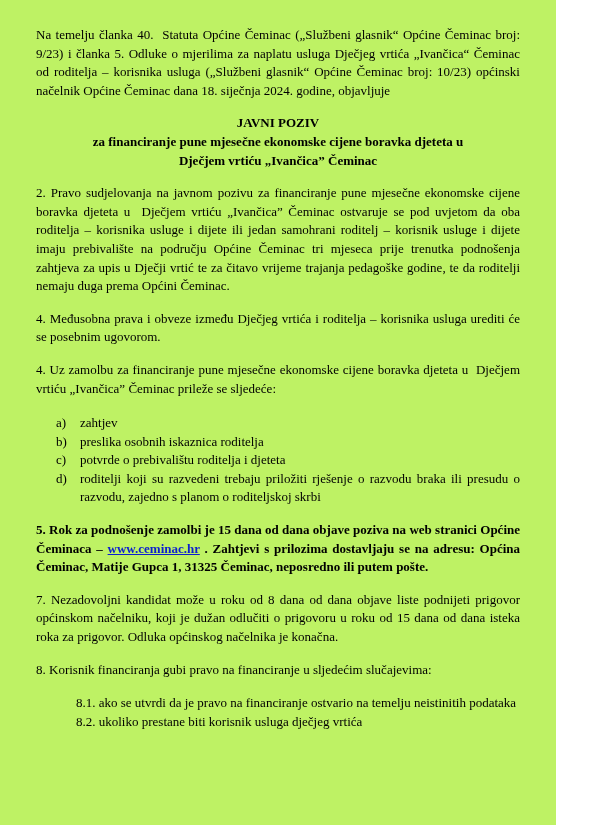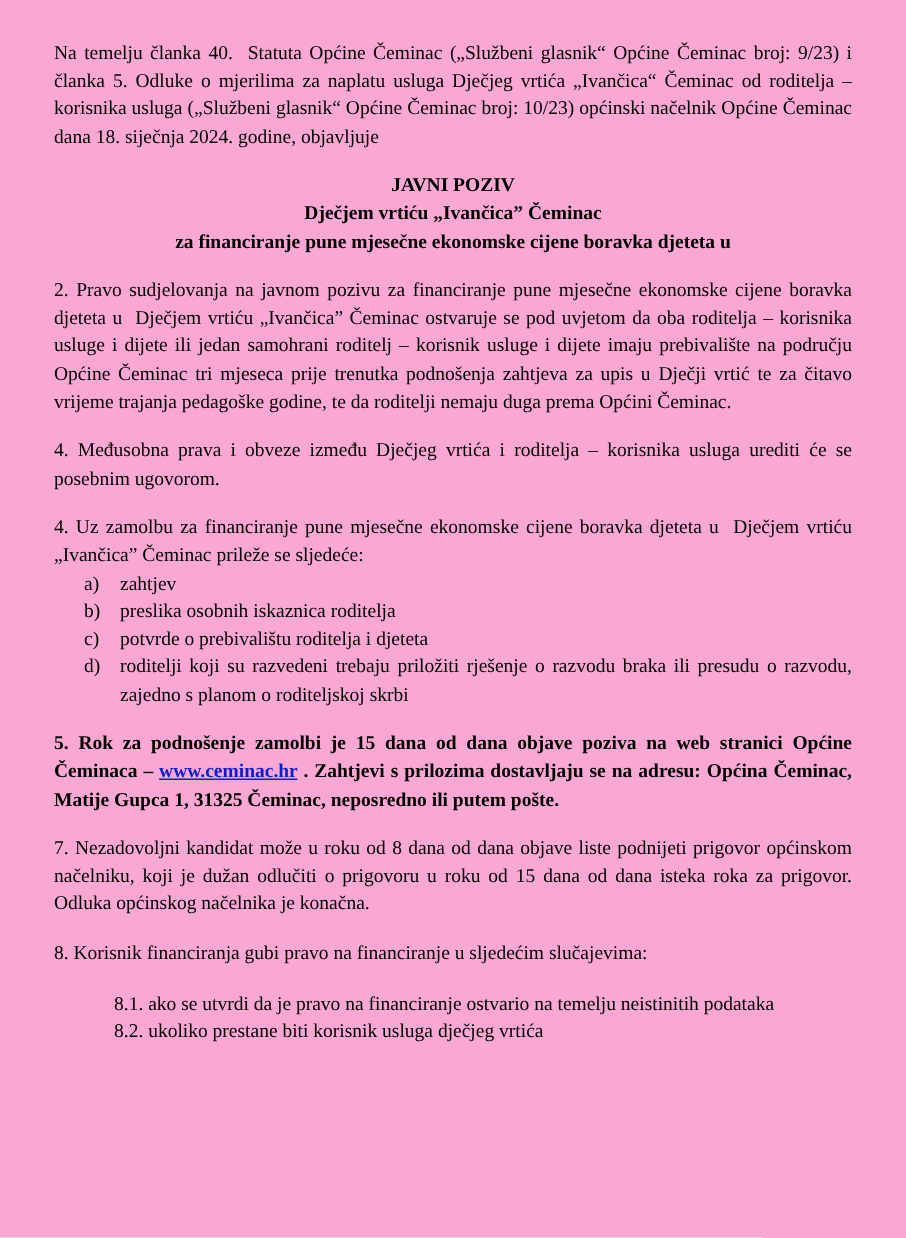--- a/index.html
+++ b/index.html
@@ -1,25 +1,25 @@
 <!DOCTYPE html>
 <html><head>
 <meta charset="utf-8">
 <style>
   html, body {
     margin: 0;
     padding: 0;
     background: #ffffff;
   }
   .page {
-    width: 604px;
+    width: 556px;
     height: 825px;
     box-sizing: border-box;
     padding: 26px 36px 0 36px;
-    background: #f9a8d4;
+    background: #bef264;
     color: #000000;
     font-family: "Liberation Serif", "DejaVu Serif", serif;
     font-size: 13px;
     line-height: 18.6px;
     overflow: hidden;
   }
   p.para {
     margin: 0 0 14px 0;
     text-align: justify;
   }
@@ -64,30 +64,30 @@
 </style>
 </head>
 <body>
 
 <div class="page">
 
   <p class="para">Na temelju članka 40.&nbsp; Statuta Općine Čeminac („Službeni glasnik“ Općine Čeminac broj: 9/23) i članka 5. Odluke o mjerilima za naplatu usluga Dječjeg vrtića „Ivančica“ Čeminac od roditelja – korisnika usluga („Službeni glasnik“ Općine Čeminac broj: 10/23) općinski načelnik Općine Čeminac dana 18. siječnja 2024. godine, objavljuje</p>
 
   <div class="title-block">
     <div class="title-line">JAVNI POZIV</div>
+    <div class="title-line">za financiranje pune mjesečne ekonomske cijene boravka djeteta u</div>
     <div class="title-line">Dječjem vrtiću „Ivančica” Čeminac</div>
-    <div class="title-line">za financiranje pune mjesečne ekonomske cijene boravka djeteta u</div>
   </div>
 
 
   <p class="para">2. Pravo sudjelovanja na javnom pozivu za financiranje pune mjesečne ekonomske cijene boravka djeteta u&nbsp; Dječjem vrtiću „Ivančica” Čeminac ostvaruje se pod uvjetom da oba roditelja – korisnika usluge i dijete ili jedan samohrani roditelj – korisnik usluge i dijete imaju prebivalište na području Općine Čeminac tri mjeseca prije trenutka podnošenja zahtjeva za upis u Dječji vrtić te za čitavo vrijeme trajanja pedagoške godine, te da roditelji nemaju duga prema Općini Čeminac.</p>
 
   <p class="para">4. Međusobna prava i obveze između Dječjeg vrtića i roditelja – korisnika usluga urediti će se posebnim ugovorom.</p>
 
-  <p class="para" style="margin-bottom:0;">4. Uz zamolbu za financiranje pune mjesečne ekonomske cijene boravka djeteta u&nbsp; Dječjem vrtiću „Ivančica” Čeminac prileže se sljedeće:</p>
+  <p class="para" style="margin-bottom:16px;">4. Uz zamolbu za financiranje pune mjesečne ekonomske cijene boravka djeteta u&nbsp; Dječjem vrtiću „Ivančica” Čeminac prileže se sljedeće:</p>
 
   <div class="alpha-list">
     <div class="alpha-item">
       <span class="alpha-marker">a)</span>
       <span class="alpha-text">zahtjev</span>
     </div>
     <div class="alpha-item">
       <span class="alpha-marker">b)</span>
       <span class="alpha-text">preslika osobnih iskaznica roditelja</span>
     </div>

